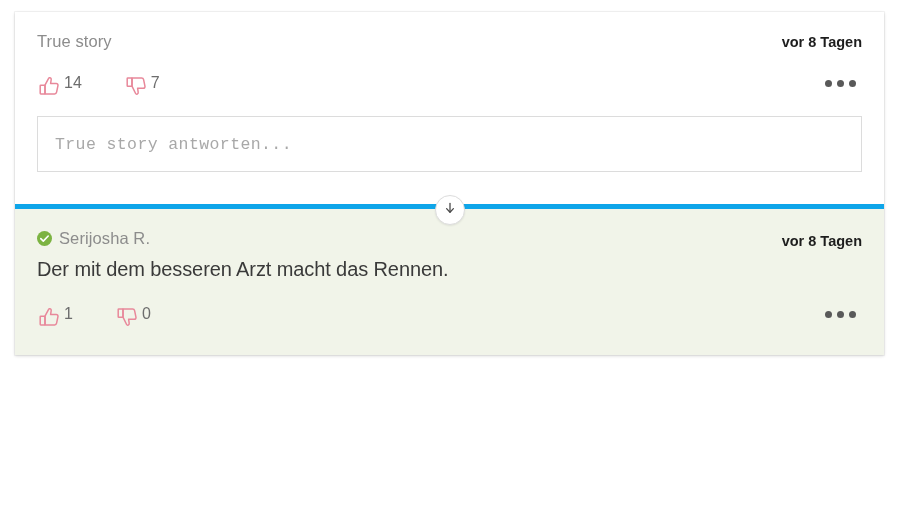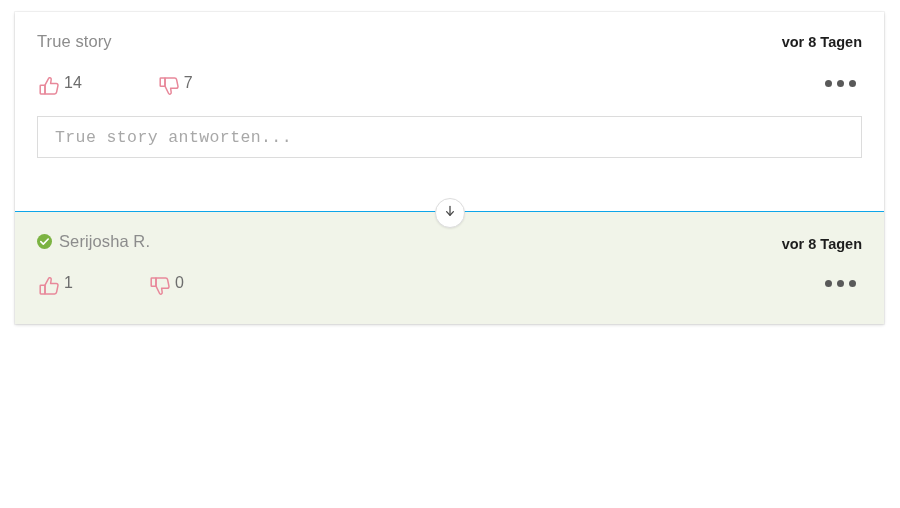--- a/index.html
+++ b/index.html
@@ -38,23 +38,22 @@
     box-sizing: border-box;
   }
 
   .comment.white {
     background: #ffffff;
     padding-bottom: 32px;
   }
 
   .comment.green {
     background: #f1f4e9;
-    border-top: 1px solid #0ea5e9;
+    border-top: 5px solid #0ea5e9;
     padding-bottom: 22px;
-    margin-top: 21px;
   }
 
   .comment-head {
     position: relative;
     display: flex;
     align-items: baseline;
     justify-content: space-between;
     height: 22px;
   }
 
@@ -104,21 +103,20 @@
     letter-spacing: -0.1px;
     max-width: 790px;
   }
 
   .comment-actions {
     position: relative;
     margin-top: 18px;
     display: flex;
     align-items: center;
     height: 30px;
-    gap: 33px;
   }
 
   .vote {
     display: flex;
     align-items: flex-start;
     gap: 1px;
     cursor: pointer;
     margin-right: 42px;
     user-select: none;
   }
@@ -146,21 +144,21 @@
     width: 7px;
     height: 7px;
     border-radius: 50%;
     background: #595959;
   }
 
   .reply-box {
     margin-top: 14px;
     width: 100%;
     box-sizing: border-box;
-    height: 42px;
+    height: 56px;
     background: #ffffff;
     border: 1px solid #dcdcdc;
     display: flex;
     align-items: center;
     padding-left: 17px;
     cursor: text;
   }
   .reply-box .ph {
     font-family: "Liberation Mono", monospace;
     font-size: 16.5px;
@@ -254,20 +252,21 @@
           <span class="verified-badge">
             <svg width="11" height="11" viewBox="0 0 11 11" fill="none" stroke="#ffffff" stroke-width="1.6" stroke-linecap="round" stroke-linejoin="round">
               <polyline points="1.8,5.6 4.3,8.1 9.2,3.0"></polyline>
             </svg>
           </span>
           <span class="author">Serijosha R.</span>
         </div>
         <span class="timestamp">vor 8 Tagen</span>
       </div>
 
+      <div class="comment-body">Der mit dem besseren Arzt macht das Rennen.</div>
 
       <div class="comment-actions">
 
         <div class="vote">
           <span>
             <svg width="26" height="26" viewBox="0 0 26 26" fill="none" stroke="#e8889a" stroke-width="1.5" stroke-linejoin="round" stroke-linecap="round">
               <path d="M8 11.2 L11.6 4.4 C11.9 3.8 12.6 3.5 13.2 3.8 C13.9 4.1 14.3 4.8 14.2 5.5 L13.6 9.6 L19.2 9.6 C20.2 9.6 21 10.4 21 11.4 L19.6 18.2 C19.4 19.2 18.6 19.9 17.6 19.9 L8 19.9 Z"></path>
               <rect x="3.2" y="11.2" width="4.8" height="8.7" rx="0.6"></rect>
             </svg>
           </span>

